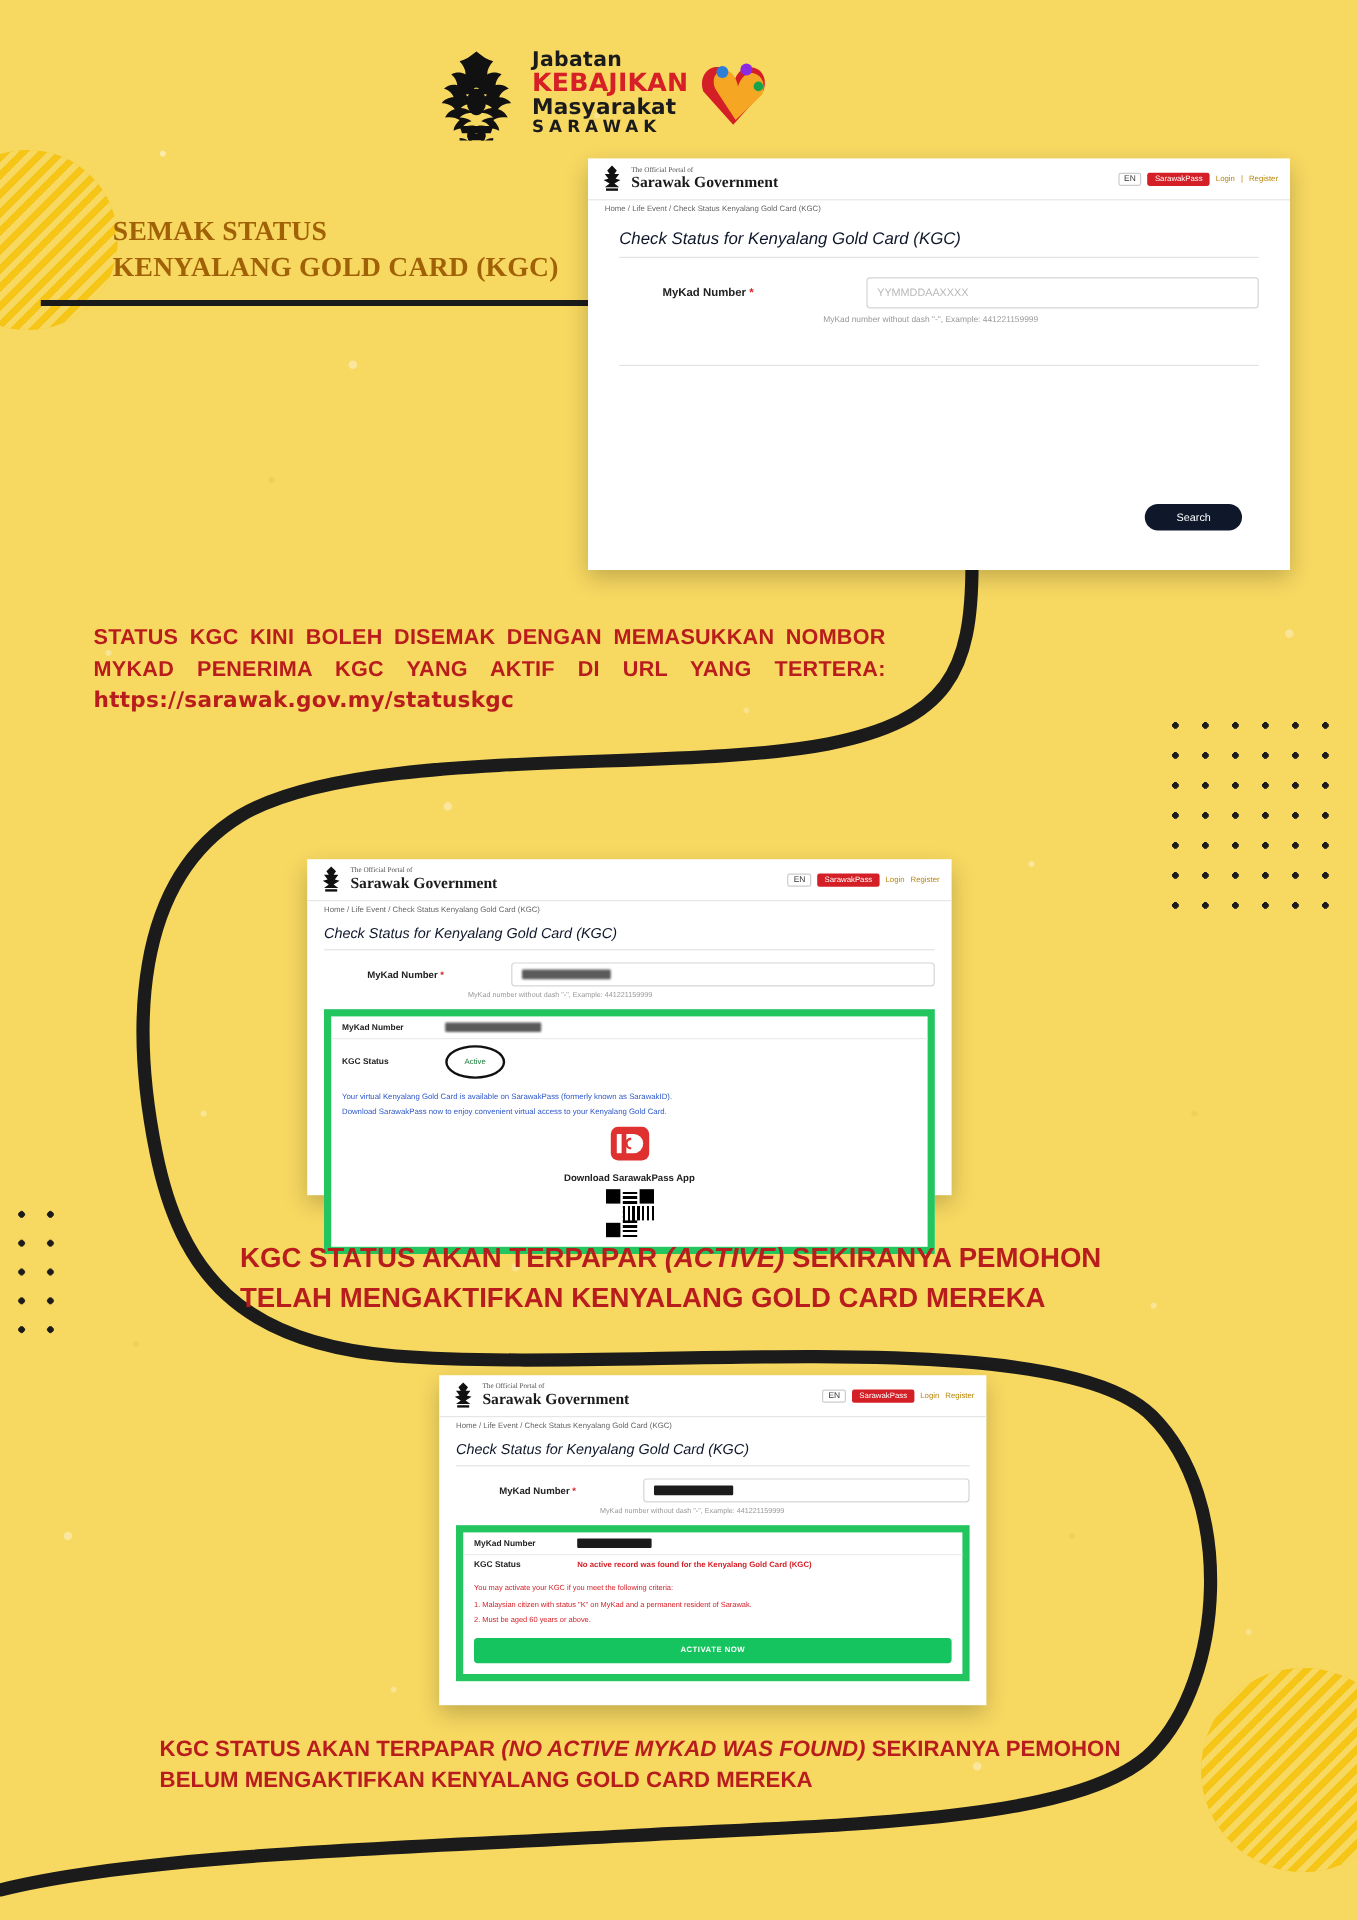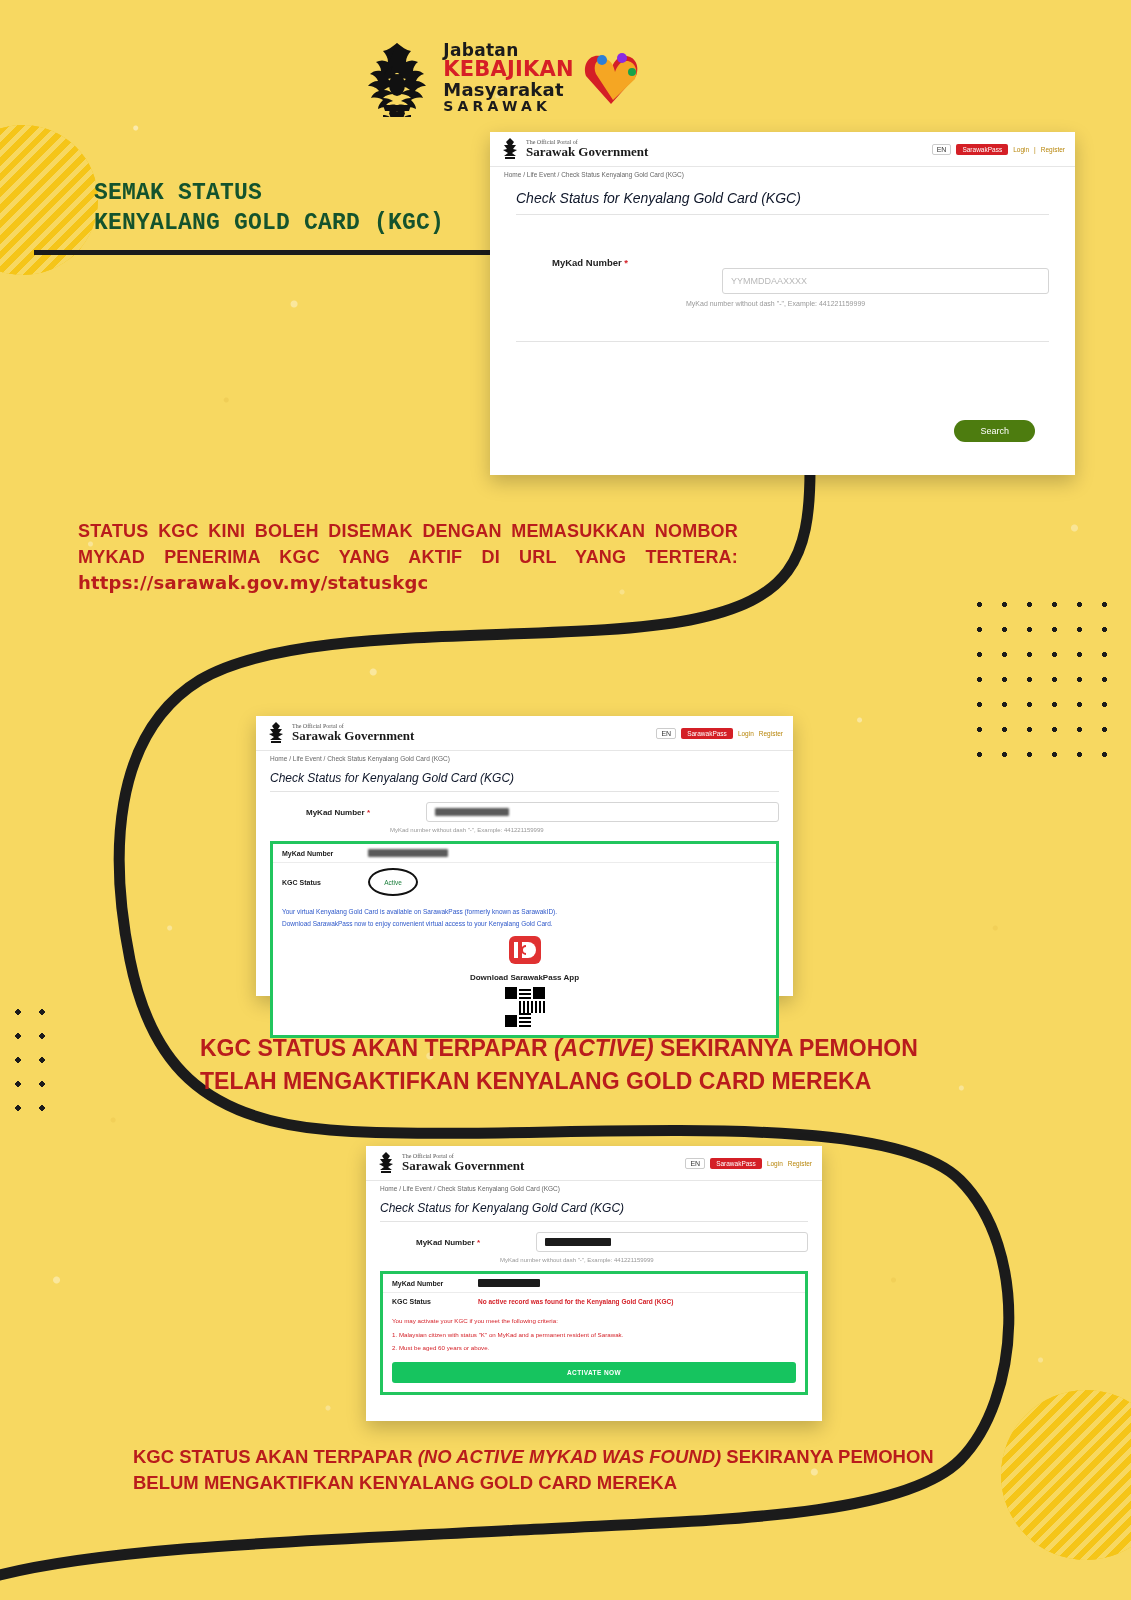--- a/index.html
+++ b/index.html
@@ -69,22 +69,22 @@
   .jkm-text{display:flex;align-items:center;gap:6px;}
   .jkm-words{line-height:1.02;font-family:"DejaVu Sans",sans-serif;}
   .jkm-words .l1{font-size:17px;font-weight:700;color:#1b1b1b;letter-spacing:.3px;}
   .jkm-words .l2{font-size:21px;font-weight:700;color:#d61f26;letter-spacing:.2px;}
   .jkm-words .l3{font-size:18px;font-weight:700;color:#1b1b1b;letter-spacing:.2px;}
   .jkm-words .l4{font-size:14px;font-weight:700;color:#1b1b1b;letter-spacing:4.2px;}
   .jkm-mark{width:62px;height:58px;}
 
   
   .title-block{position:absolute;left:94px;top:178px;width:430px;}
-  .title-block .t{font-size:23px;font-weight:700;color:#14532d;letter-spacing:.2px;line-height:1.32;
-    font-family:Liberation Mono, monospace;}
+  .title-block .t{font-size:23px;font-weight:700;color:#a16207;letter-spacing:.2px;line-height:1.32;
+    font-family:Liberation Serif, serif;}
   .title-rule{position:absolute;left:34px;top:250px;width:460px;height:5px;background:#1b1b1b;}
 
   
   .shot{position:absolute;background:#fff;box-shadow:0 7px 18px rgba(0,0,0,.22);}
   .bar{display:flex;align-items:center;justify-content:space-between;padding:5px 10px;border-bottom:1px solid #e6e6e6;}
   .brand{display:flex;align-items:center;gap:6px;font-family:Liberation Serif, serif;}
   .brand .sm-crest{width:20px;height:24px;}
   .brand .bt1{font-size:6px;color:#555;line-height:1;}
   .brand .bt2{font-size:13px;font-weight:700;color:#1a1a1a;line-height:1.05;}
   .navright{display:flex;align-items:center;gap:5px;}
@@ -93,24 +93,24 @@
   .en{font-size:7px;color:#333;border:1px solid #ccc;padding:1px 4px;border-radius:2px;}
   .crumbs{font-size:6.5px;color:#666;padding:4px 14px 0;}
   .h1{font-size:12px;color:#0f172a;padding:9px 14px 6px;font-style:italic;}
   .rule{height:1px;background:#e3e3e3;margin:0 14px;}
   .field-row{display:flex;align-items:center;padding:10px 14px 2px;}
   .flabel{font-size:8px;color:#222;font-weight:700;width:120px;padding-left:36px;}
   .flabel .req{color:#d41f26;}
   .finput{flex:1;height:18px;border:1px solid #d5d5d5;border-radius:3px;background:#fff;
     font-size:7.5px;color:#b9b9b9;display:flex;align-items:center;padding:0 8px;}
   .fhint{font-size:6px;color:#999;padding:3px 14px 0 134px;}
-  .btn-search{position:absolute;right:24px;background:#4d7c0f;color:#fff;font-size:8px;
+  .btn-search{position:absolute;right:24px;background:#0f172a;color:#fff;font-size:8px;
     border-radius:11px;padding:5px 20px;text-align:center;}
 
-  .resultbox{margin:8px 14px 0;border:3px solid #22c55e;background:#fff;}
+  .resultbox{margin:8px 14px 0;border:6px solid #22c55e;background:#fff;}
   .rrow{display:flex;align-items:center;padding:5px 9px;border-bottom:1px solid #ececec;}
   .rlabel{font-size:7px;font-weight:700;color:#222;width:86px;}
   .redact{height:8px;background:#5a5a5a;border-radius:1px;filter:blur(1.1px);}
   .badge-active{font-size:6.5px;color:#1b7f3b;}
   .ellipse{width:46px;height:24px;border:2px solid #111;border-radius:50%;display:flex;align-items:center;justify-content:center;}
   .note{font-size:6.5px;color:#2d57c9;padding:6px 9px 2px;line-height:1.5;}
   .dl-wrap{text-align:center;padding:4px 0 8px;}
   .dl-title{font-size:8px;font-weight:700;color:#222;margin-top:4px;}
   .qr{width:40px;height:40px;margin:5px auto 0;
     background:
@@ -218,21 +218,21 @@
     <span>/</span>
     <span>Check Status Kenyalang Gold Card (KGC)</span>
   </div>
   <div class="h1" style="font-size:14px;padding:12px 26px 8px;">Check Status for Kenyalang Gold Card (KGC)</div>
   <div class="rule" style="margin:0 26px;"></div>
   <div class="field-row" style="padding:16px 26px 2px;">
     <div class="flabel" style="font-size:9.5px;width:170px;">
       <span>MyKad Number</span>
       <span class="req">*</span>
     </div>
-    <div class="finput" style="height:24px;font-size:9px;margin-top:37px;" title="YYMMDDAAXXXX">
+    <div class="finput" style="height:24px;font-size:9px;" title="YYMMDDAAXXXX">
       <span>YYMMDDAAXXXX</span>
     </div>
   </div>
   <div class="fhint" style="padding:4px 26px 0 196px;font-size:7px;">MyKad number without dash "-", Example: 441221159999</div>
   <div class="rule" style="margin:34px 26px 0;"></div>
   <div class="btn-search" style="top:288px;right:40px;font-size:9px;padding:6px 26px;">Search</div>
 </div>
 
 <div class="shot" style="left:256px;top:716px;width:537px;height:280px;">
   <div class="bar">

